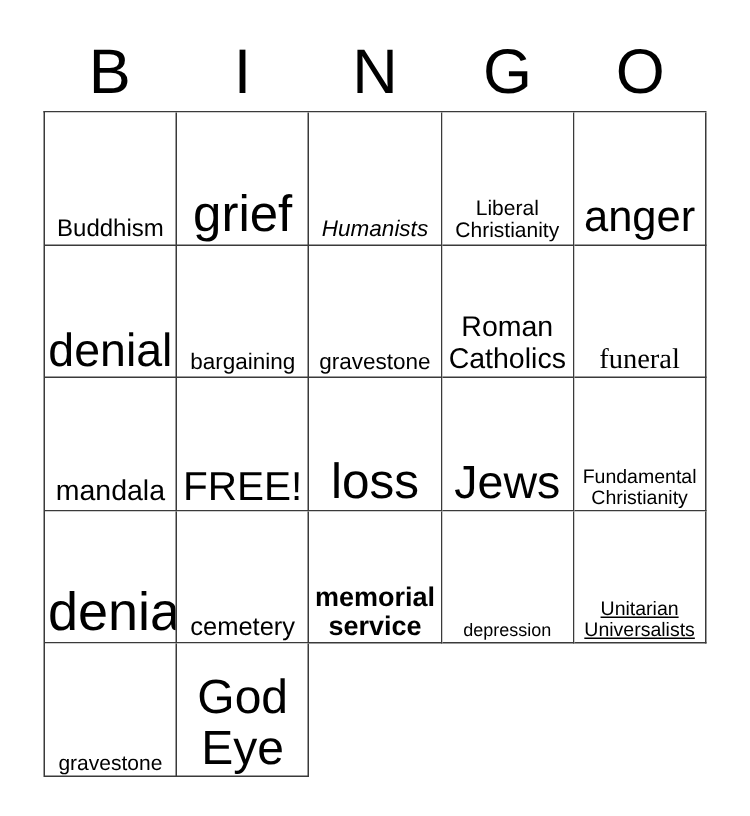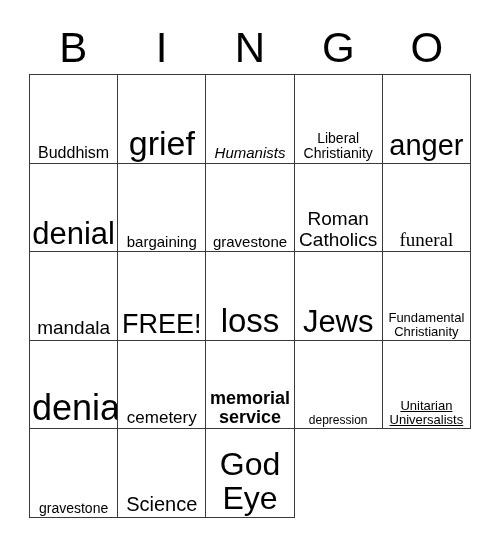--- a/index.html
+++ b/index.html
@@ -156,21 +156,18 @@
         <span class="cell-text" style="font-size: 12px;">depression</span>
       </div>
       <div class="bingo-cell">
         <span class="cell-text" style="font-size: 13px; text-decoration: underline;">Unitarian
 Universalists</span>
       </div>
       <div class="bingo-cell">
         <span class="cell-text" style="font-size: 14px;">gravestone</span>
       </div>
       <div class="bingo-cell">
-        <span class="cell-text" style="font-size: 20px;">Science</span>
-      </div>
-      <div class="bingo-cell">
         <span class="cell-text" style="font-size: 32px;">God
 Eye</span>
       </div>
     </div>
 
 </div>
 
 </body></html>

